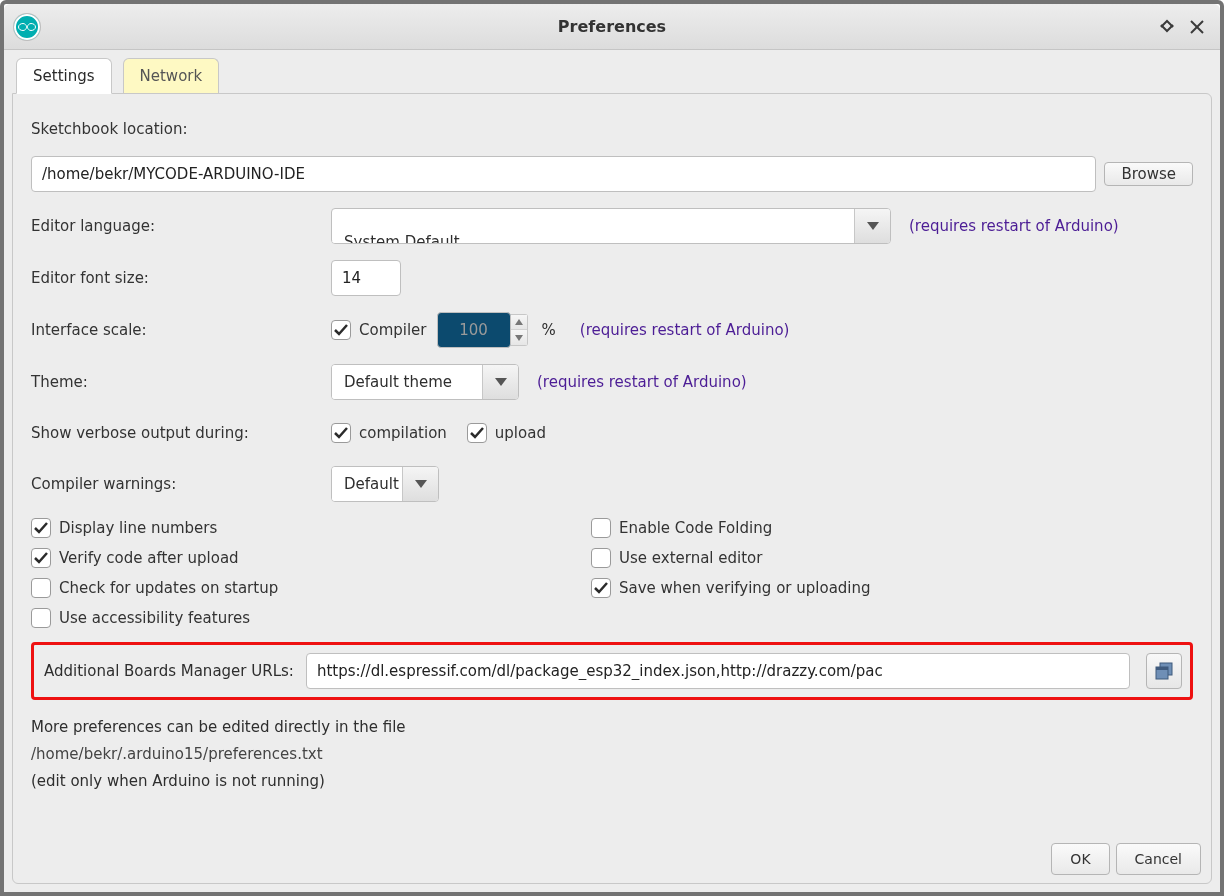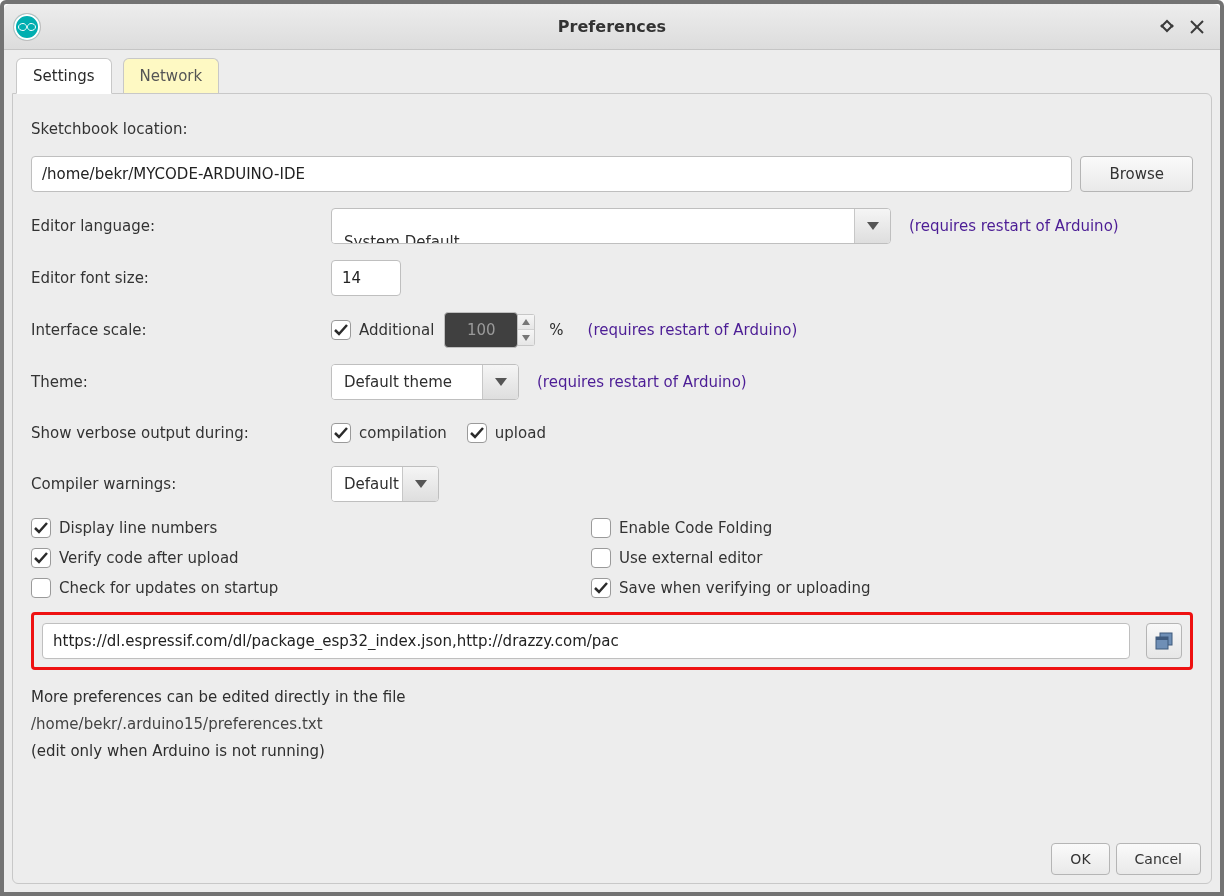--- a/index.html
+++ b/index.html
@@ -18,23 +18,23 @@
   .tab { padding: 8px 16px; border:1px solid #c8c8c8; border-bottom:none; background:#fef9c3; border-radius:6px 6px 0 0; margin-right:-1px; cursor:pointer; color:#555; }
   .tab.active { background:#fff; color:#2a2a2a; position:relative; z-index:2; border-bottom: 1px solid #fff; margin-bottom: -1px; }
   .panel { flex:1; border:1px solid #c8c8c8; background:#ededed; border-radius:0 6px 6px 6px; padding: 18px 18px 10px 18px; position:relative; margin-top:0; }
 
   .row { display:flex; align-items:center; margin-bottom: 16px; min-height:34px; }
   .row .lbl { width: 300px; flex-shrink:0; color:#333; }
   .hint { color:#4c1d95; margin-left: 18px; }
   .lbl-short {}
 
   input[type="text"].textfield { height: 36px; border:1px solid #bfbfbf; background:#fff; border-radius:4px; padding: 16px 10px; font-size:15px; color:#222; }
-  input[type="text"].textfield.disabled { background:#404040; color:#9a9a9a; text-align:center; }
+  input[type="text"].textfield.disabled { background:#0c4a6e; color:#9a9a9a; text-align:center; }
   .sketch-input { flex:1; margin-right: 8px; }
-  .btn { height:36px; padding: 0 28px; border:1px solid #b5b5b5; background:linear-gradient(#fafafa,#e9e9e9); border-radius:4px; cursor:pointer; display:inline-flex; align-items:center; font-size:15px; color:#333; }
+  .btn { height:24px; padding: 0 16px; border:1px solid #b5b5b5; background:linear-gradient(#fafafa,#e9e9e9); border-radius:4px; cursor:pointer; display:inline-flex; align-items:center; font-size:15px; color:#333; }
 
   .select { display:inline-flex; align-items:stretch; height:36px; border:1px solid #bfbfbf; border-radius:4px; overflow:hidden; background:#fff;}
   .select .sel-body { padding:0 12px; display:flex; align-items:center; background:#fff; min-width: 60px; }
   .select .sel-btn { width:36px; background:linear-gradient(#f5f5f5,#dedede); border-left:1px solid #c7c7c7; display:flex; align-items:center; justify-content:center;}
   .select .sel-btn svg{ width:12px; height:8px; fill:#555;}
   .select.lang { width: 560px; }
   .select.lang .sel-body{ flex:1;margin-top:32px; }
   .select.theme .sel-body{ width: 150px; }
   .select.warn .sel-body{ width: 70px; }
 
@@ -135,21 +135,21 @@
 
       <div class="row">
         <span class="lbl">Interface scale:</span>
         <div class="scale-group">
           <label class="chk checked">
             <span class="box">
                 <svg viewBox="0 0 14 12">
                   <polyline points="1,6 5,10 13,1"></polyline>
                 </svg>
               </span>
-            <span class="lab">Additional</span>
+            <span class="lab">Compiler</span>
           </label>
           <div class="spinner">
             <input type="text" class="textfield num disabled" disabled="" value="100" style="">
             <div class="arrows">
               <div>
                   <svg viewBox="0 0 8 6">
                     <polygon points="4,0 8,6 0,6"></polygon>
                   </svg>
                 </div>
               <div>
@@ -225,20 +225,24 @@
                 <svg viewBox="0 0 14 12">
                   <polyline points="1,6 5,10 13,1"></polyline>
                 </svg>
               </span>
               <span class="lab">Verify code after upload</span>
             </label>
           <label class="chk">
               <span class="box"></span>
               <span class="lab">Check for updates on startup</span>
             </label>
+          <label class="chk">
+              <span class="box"></span>
+              <span class="lab">Use accessibility features</span>
+            </label>
         </div>
         <div class="check-col right">
           <label class="chk">
               <span class="box"></span>
               <span class="lab">Enable Code Folding</span>
             </label>
           <label class="chk">
               <span class="box"></span>
               <span class="lab">Use external editor</span>
             </label>
@@ -247,20 +251,21 @@
                 <svg viewBox="0 0 14 12">
                   <polyline points="1,6 5,10 13,1"></polyline>
                 </svg>
               </span>
               <span class="lab">Save when verifying or uploading</span>
             </label>
         </div>
       </div>
 
       <div class="urls-row">
+        <span class="lbl2">Additional Boards Manager URLs:</span>
         <input type="text" class="textfield url-input" value="https://dl.espressif.com/dl/package_esp32_index.json,http://drazzy.com/pac" style="">
         <div class="icon-btn">
           <svg viewBox="0 0 18 18">
             <rect x="5" y="1" width="12" height="12" fill="#6f8fb6" stroke="#3f5a7d" stroke-width="1"></rect>
             <rect x="1" y="5" width="12" height="12" fill="#6f8fb6" stroke="#3f5a7d" stroke-width="1"></rect>
             <rect x="1" y="5" width="12" height="3" fill="#3f5a7d"></rect>
           </svg>
         </div>
       </div>
 

